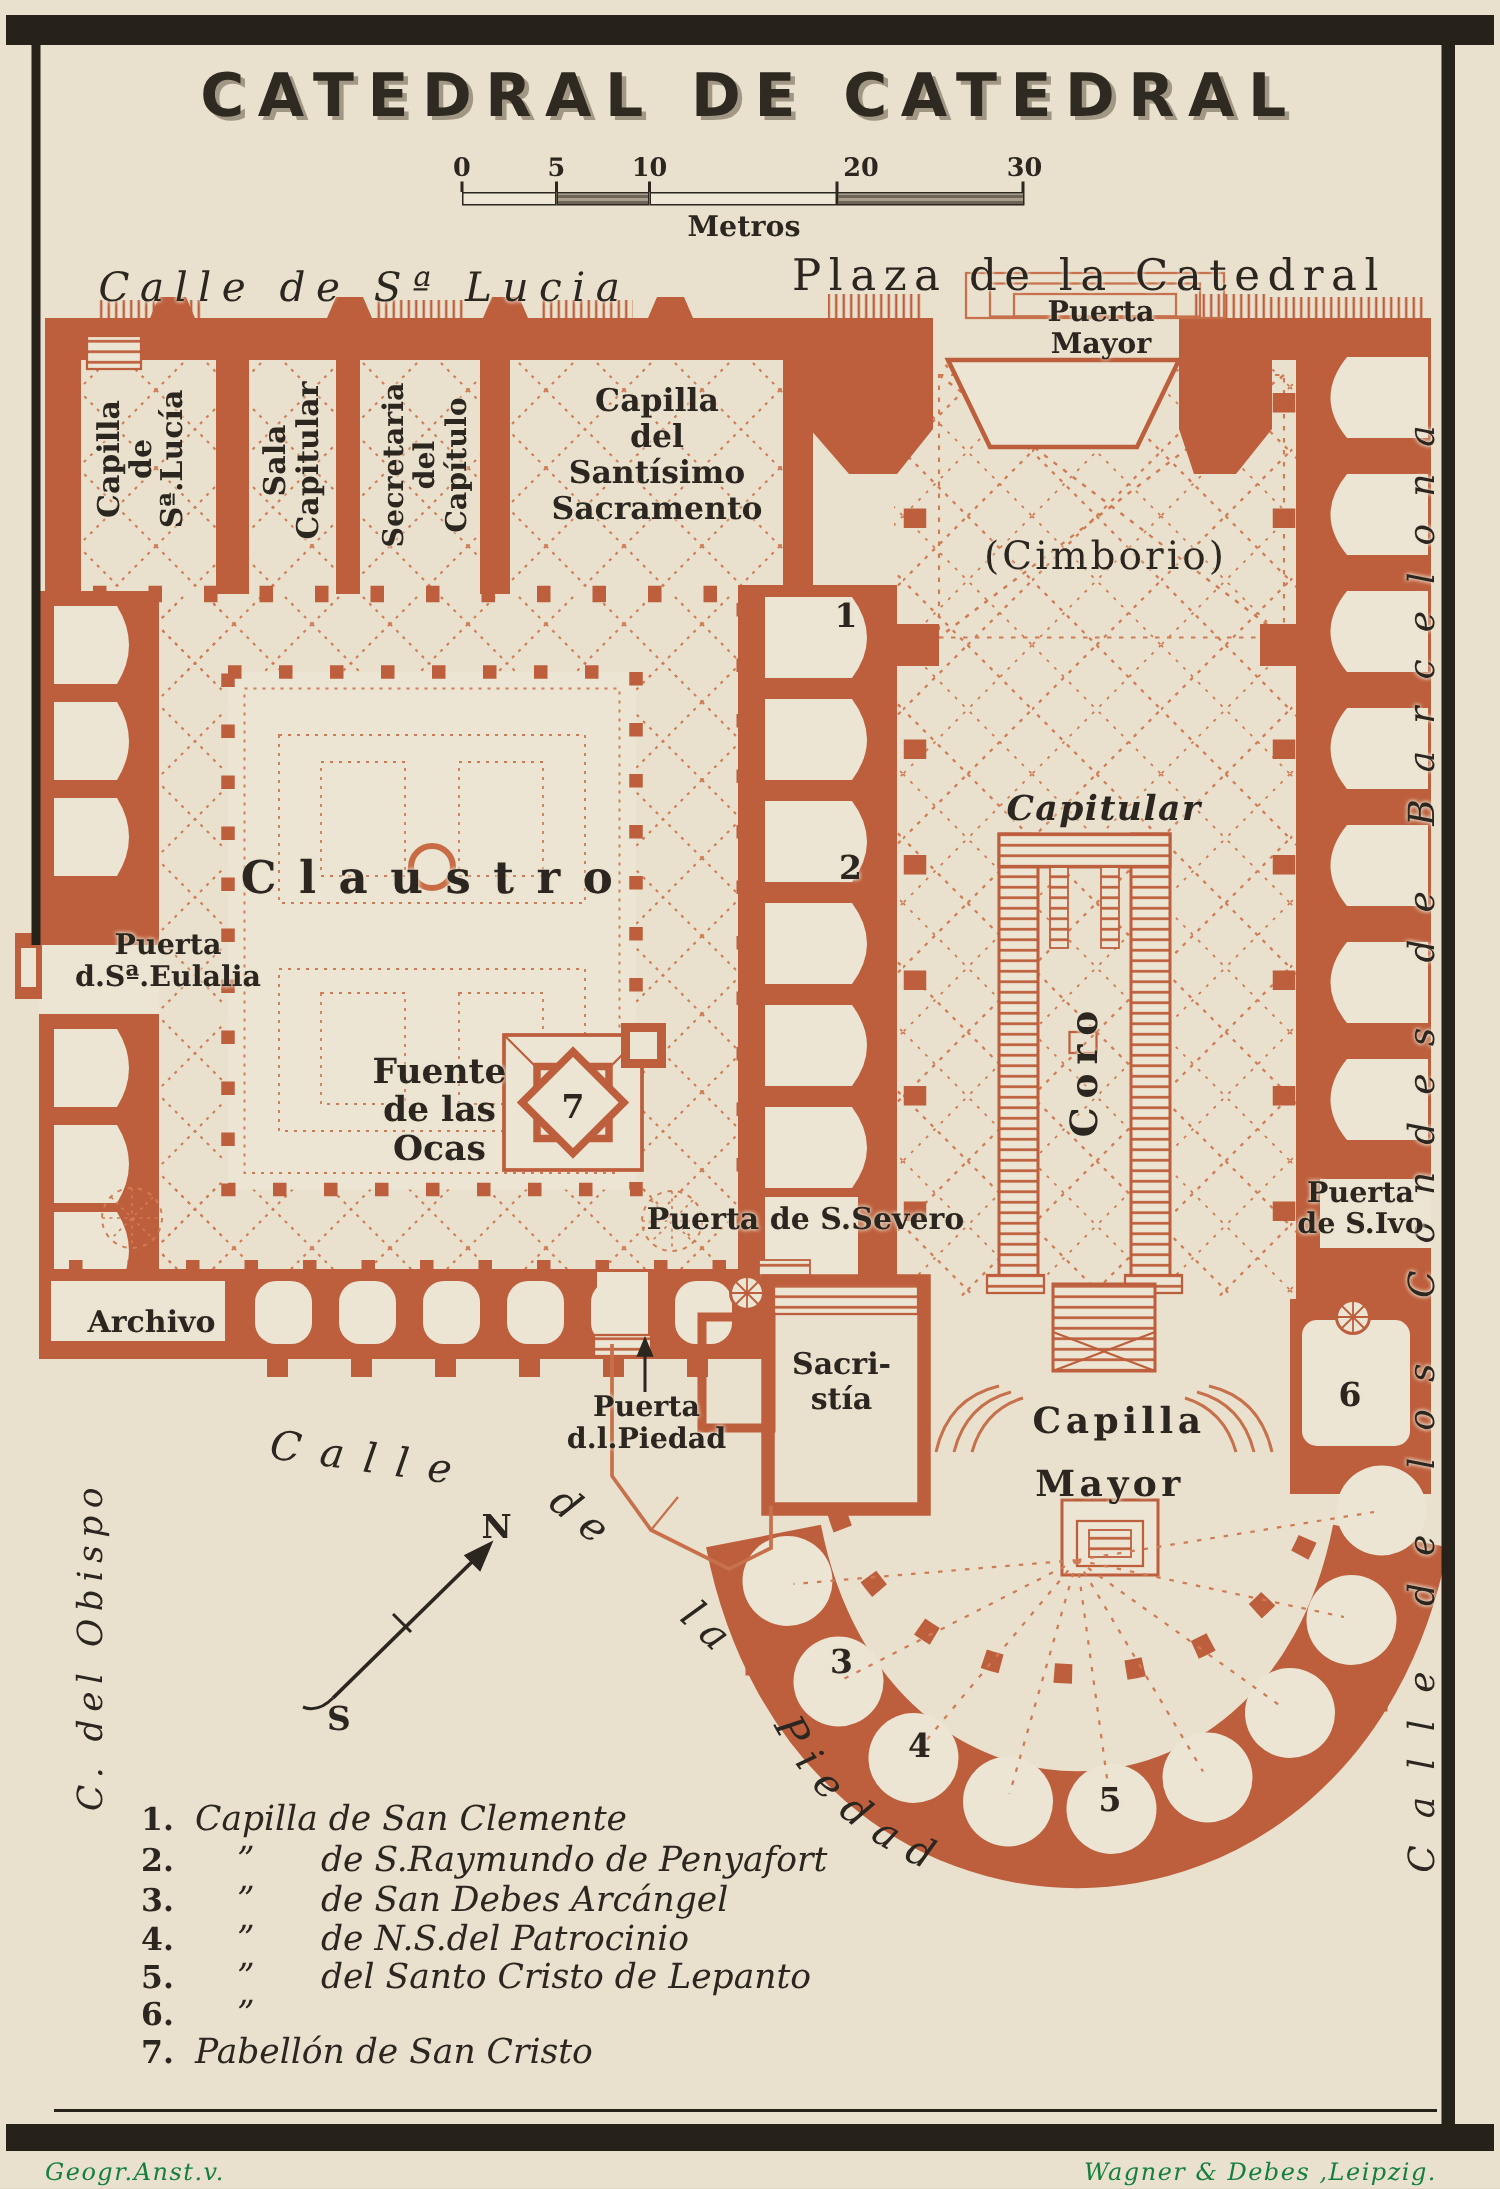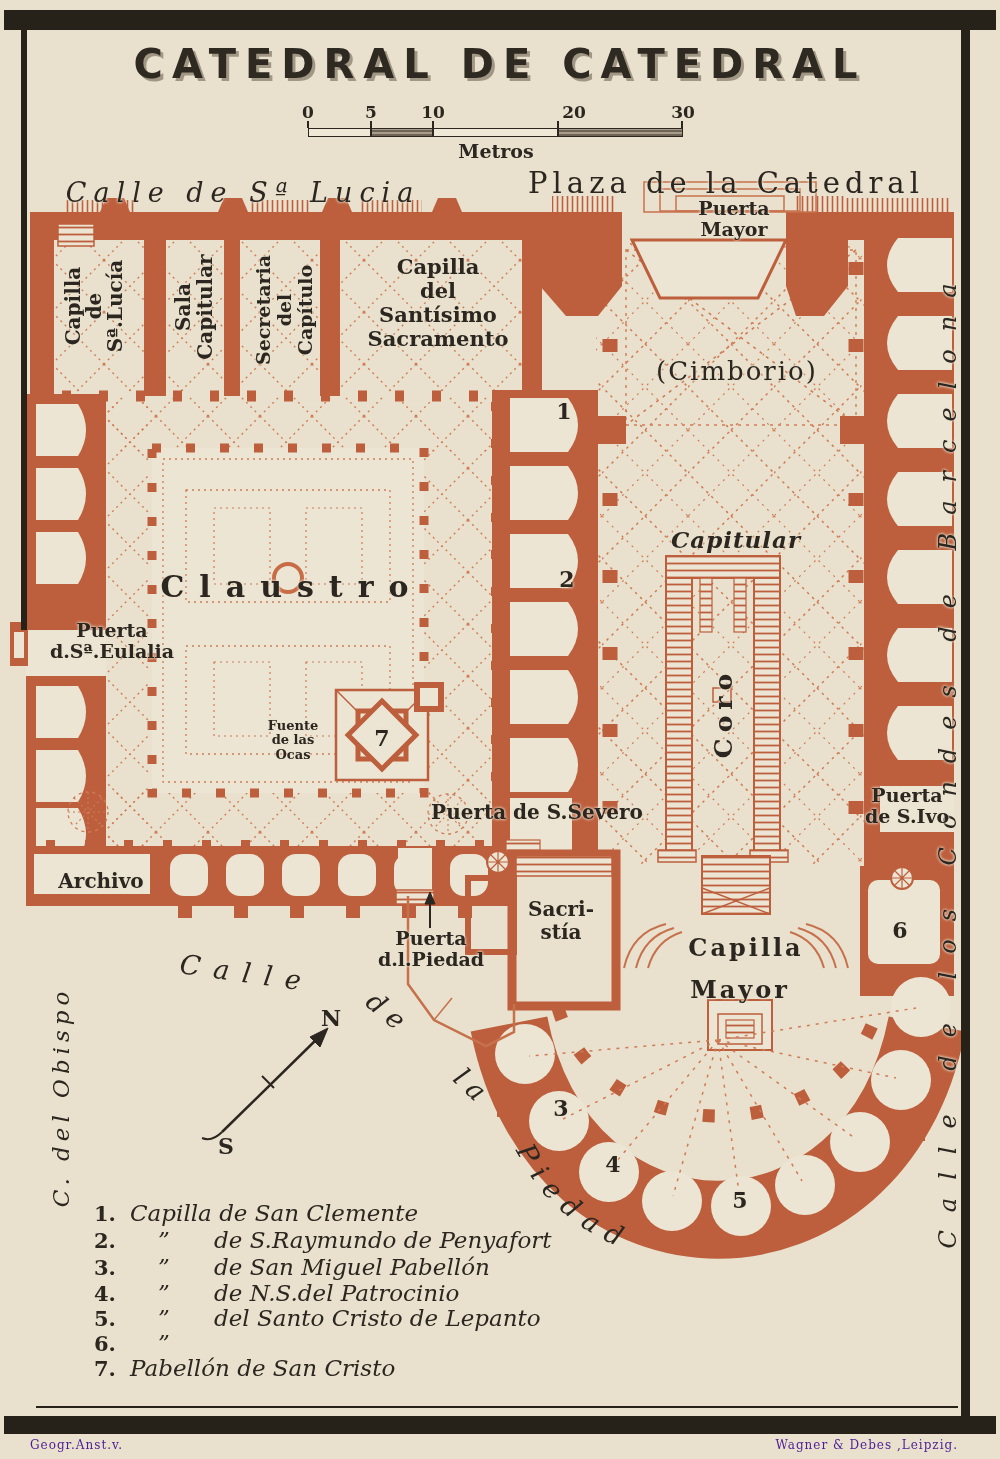--- a/index.html
+++ b/index.html
@@ -22,21 +22,21 @@
   .scale-seg{position:absolute;height:9px;border:1.6px solid #2b2620;box-sizing:border-box;}
   .seg-dark{background:repeating-linear-gradient(0deg,#6e6557 0 2px,#a89d8a 2px 4px);}
   .seg-light{background:#efe8d6;}
   .tickmark{position:absolute;width:1.6px;height:7px;background:#2b2620;}
   .ticklbl{position:absolute;transform:translate(-50%,-100%);font-size:17px;font-weight:bold;}
   .legend-row{position:absolute;left:94px;display:flex;align-items:baseline;font-size:23px;}
   .lnum{font-weight:bold;width:36px;font-size:21px;}
   .lditto{width:84px;padding-left:28px;box-sizing:border-box;font-style:italic;}
   .lditto:empty{display:none;}
   .lname{font-style:italic;}
-  .credit{position:absolute;font-size:12px;letter-spacing:1px;color:#4c1d95;}
+  .credit{position:absolute;font-size:16px;letter-spacing:1px;color:#15803d;font-style:italic;}
 </style>
 </head>
 <body>
 
 <div class="page">
 
   <svg class="abs" style="left:0;top:0" width="1000" height="1459" viewBox="0 0 1000 1459">
     <defs>
       <pattern id="pX" width="52" height="52" patternUnits="userSpaceOnUse">
         <path d="M0,0 L52,52 M52,0 L0,52" stroke="#cf7c55" stroke-width="1.4" stroke-dasharray="2 4" fill="none"></path>
@@ -327,21 +327,21 @@
     <span>Sacramento</span>
   </div>
   <div class="lbl" style="left:737px;top:371px;font-size:26px;letter-spacing:2px">(Cimborio)</div>
   <div class="lbl b" style="left:292px;top:586px;font-size:30px;letter-spacing:15px">Claustro</div>
   <div class="lbl it b" style="left:736px;top:539px;font-size:23px;letter-spacing:1px">Capitular</div>
   <div class="lbl b vert" style="left:723px;top:713px;font-size:25px;letter-spacing:6px">Coro</div>
   <div class="stack b" style="left:112px;top:641px;font-size:19px;line-height:1.1">
     <span>Puerta</span>
     <span>d.Sª.Eulalia</span>
   </div>
-  <div class="stack b" style="left:293px;top:740px;font-size:13px;line-height:1.1">
+  <div class="stack b" style="left:293px;top:740px;font-size:23px;line-height:1.1">
     <span>Fuente</span>
     <span>de las</span>
     <span>Ocas</span>
   </div>
   <div class="lbl b" style="left:101px;top:881px;font-size:20px">Archivo</div>
   <div class="lbl b" style="left:537px;top:812px;font-size:20px">Puerta de S.Severo</div>
   <div class="stack b" style="left:431px;top:949px;font-size:19px;line-height:1.1">
     <span>Puerta</span>
     <span>d.l.Piedad</span>
   </div>
@@ -373,21 +373,21 @@
         <span class="lname">Capilla de San Clemente</span>
     </div>
     <div class="legend-row" style="top:1227px">
       <span class="lnum">2.</span>
         <span class="lditto">”</span>
         <span class="lname">de S.Raymundo de Penyafort</span>
     </div>
     <div class="legend-row" style="top:1254px">
       <span class="lnum">3.</span>
         <span class="lditto">”</span>
-        <span class="lname">de San Miguel Pabellón</span>
+        <span class="lname">de San Debes Arcángel</span>
     </div>
     <div class="legend-row" style="top:1280px">
       <span class="lnum">4.</span>
         <span class="lditto">”</span>
         <span class="lname">de N.S.del Patrocinio</span>
     </div>
     <div class="legend-row" style="top:1305px">
       <span class="lnum">5.</span>
         <span class="lditto">”</span>
         <span class="lname">del Santo Cristo de Lepanto</span>

